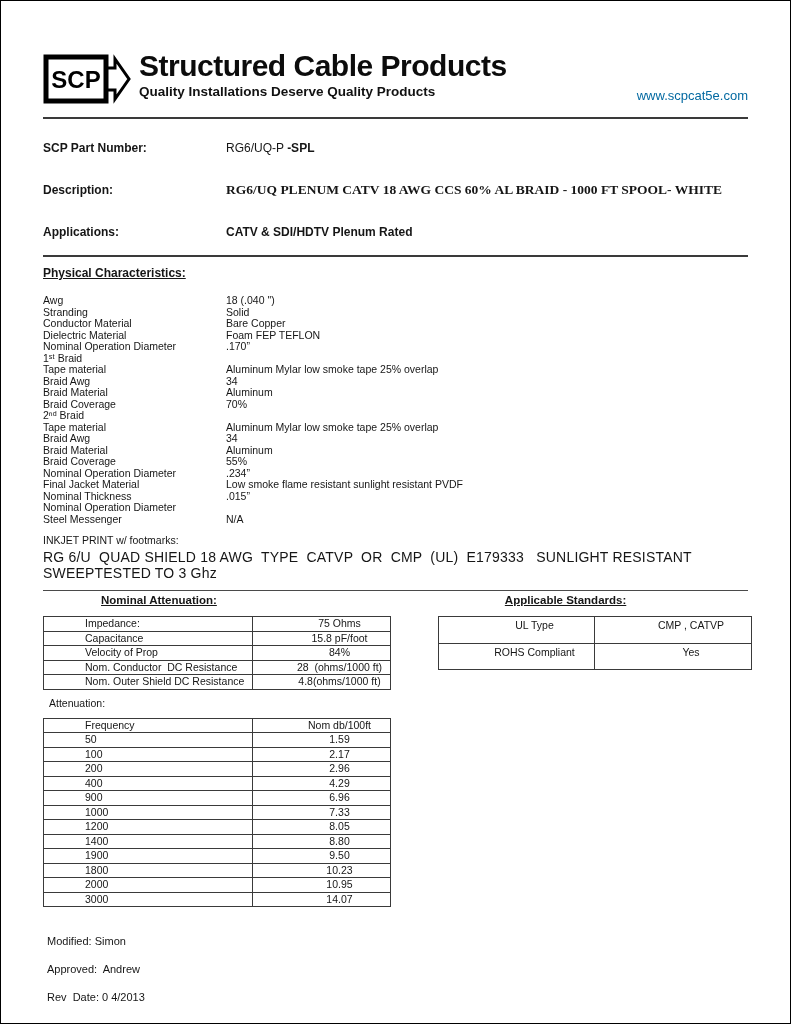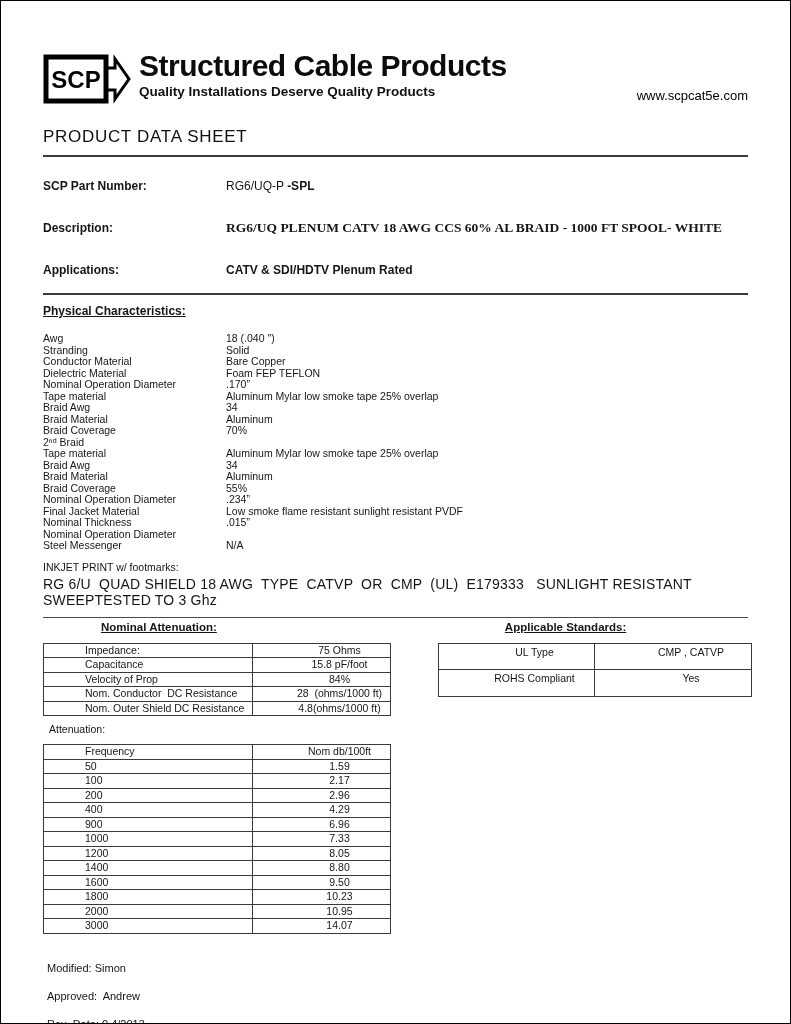--- a/index.html
+++ b/index.html
@@ -12,21 +12,21 @@
     overflow: hidden;
   }
   .inner { padding: 50px 42px 0 42px; }
 
   
   .logo-row { display: flex; align-items: flex-start; }
   .logo { flex: 0 0 auto; margin-top: 2px; }
   .brand-block { margin-left: 6px; }
   .brand { font-size: 30px; font-weight: bold; letter-spacing: -0.5px; line-height: 1.02; color: #0c0c0c; }
   .tagline { font-size: 13.5px; font-weight: bold; margin-top: 2px; color: #111; }
-  .website { margin-left: auto; align-self: flex-end; margin-bottom: 6px; font-size: 13px; color: #000000; }
+  .website { margin-left: auto; align-self: flex-end; margin-bottom: 6px; font-size: 13px; color: #0369a1; }
   .sheet-title { margin-top: 18px; font-size: 17px; letter-spacing: 0.7px; color: #111; }
   .rule  { border: 0; border-top: 2px solid #3a3a3a; margin: 8px 0 0 0; }
   .rule-thin { border: 0; border-top: 1px solid #4a4a4a; margin: 9px 0 0 0; }
 
   
   .fields { margin-top: 22px; }
   .field-row { display: grid; grid-template-columns: 183px 1fr; align-items: baseline; margin-bottom: 27px; font-size: 12px; }
   .field-row.last { margin-bottom: 16px; }
   .field-label { font-weight: bold; }
   .value-serif { font-family: "Liberation Serif", serif; font-weight: bold; font-size: 13.5px; }
@@ -78,21 +78,20 @@
           <polyline points="65,15 72,15 72,6 86,26 72,46 72,37 65,37" fill="none" stroke="#000" stroke-width="3"></polyline>
         </svg>
       </div>
       <div class="brand-block">
         <div class="brand">Structured Cable Products</div>
         <div class="tagline">Quality Installations Deserve Quality Products</div>
       </div>
       <div class="website">www.scpcat5e.com</div>
     </div>
 
-    <div class="sheet-title">PRODUCT DATA SHEET</div>
     <hr class="rule">
 
     <div class="fields">
       <div class="field-row">
         <span class="field-label">SCP Part Number:</span>
         <span><span>RG6/UQ-P </span><span class="pn-suffix">-SPL</span></span>
       </div>
       <div class="field-row">
         <span class="field-label">Description:</span>
         <span class="value-serif">RG6/UQ PLENUM CATV 18 AWG CCS 60% AL BRAID - 1000 FT SPOOL- WHITE</span>
@@ -119,20 +118,24 @@
           <span>Conductor Material</span>
           <span>Bare Copper</span>
         </div>
         <div class="phys-row">
           <span>Dielectric Material</span>
           <span>Foam FEP TEFLON</span>
         </div>
         <div class="phys-row">
           <span>Nominal Operation Diameter</span>
           <span>.170”</span>
+        </div>
+        <div class="phys-row">
+          <span>1ˢᵗ Braid</span>
+          <span></span>
         </div>
         <div class="phys-row">
           <span>Tape material</span>
           <span>Aluminum Mylar low smoke tape 25% overlap</span>
         </div>
         <div class="phys-row">
           <span>Braid Awg</span>
           <span>34</span>
         </div>
         <div class="phys-row">
@@ -253,21 +256,21 @@
             </div>
             <div class="trow">
               <span class="tcell freq-cell">1200</span>
               <span class="tcell db-cell">8.05</span>
             </div>
             <div class="trow">
               <span class="tcell freq-cell">1400</span>
               <span class="tcell db-cell">8.80</span>
             </div>
             <div class="trow">
-              <span class="tcell freq-cell">1600</span>
+              <span class="tcell freq-cell">1900</span>
               <span class="tcell db-cell">9.50</span>
             </div>
             <div class="trow">
               <span class="tcell freq-cell">1800</span>
               <span class="tcell db-cell">10.23</span>
             </div>
             <div class="trow">
               <span class="tcell freq-cell">2000</span>
               <span class="tcell db-cell">10.95</span>
             </div>

